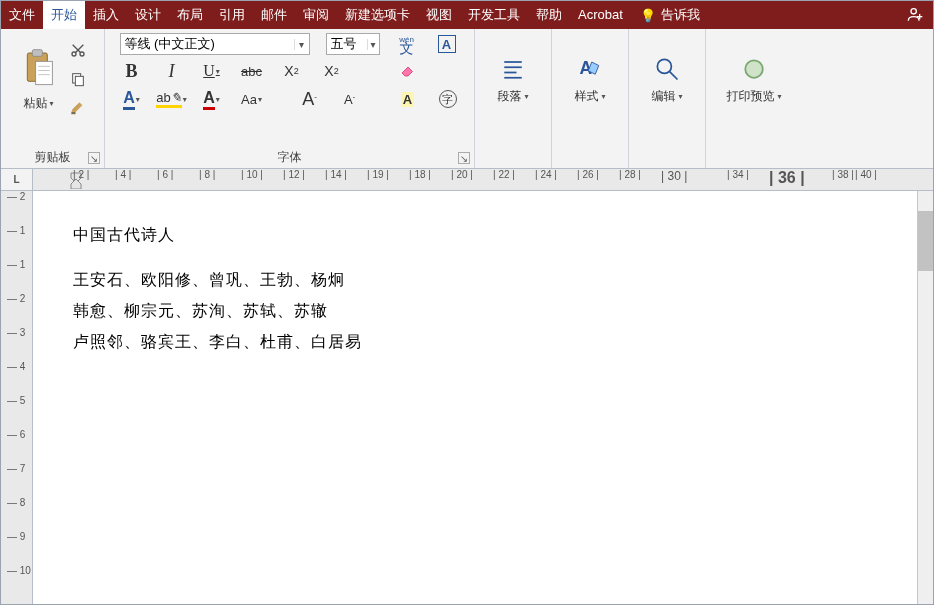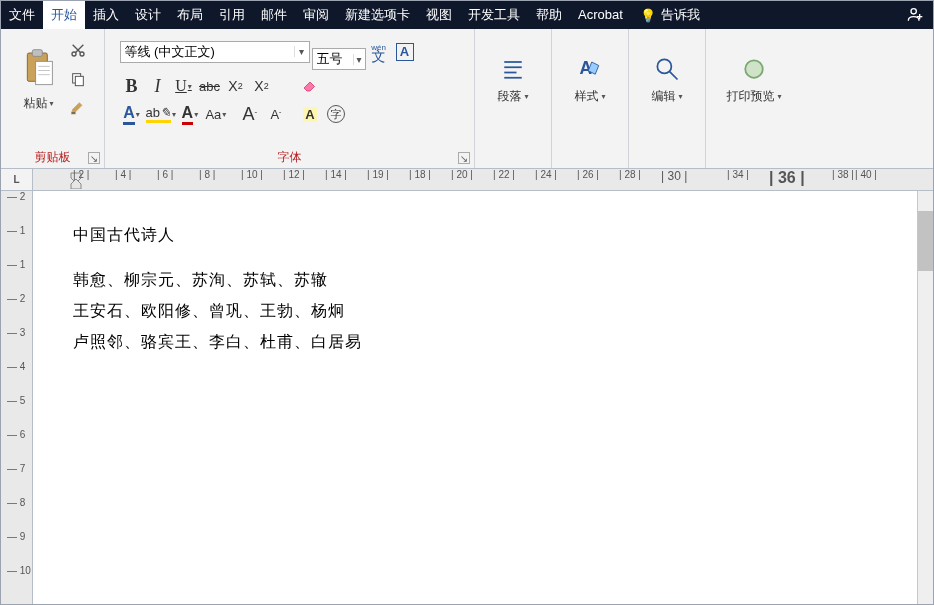--- a/index.html
+++ b/index.html
@@ -11,21 +11,21 @@
     width: 934px;
     height: 605px;
     overflow: hidden;
     border: 1px solid #9aa3af;
   }
   
   .tabs {
     display: flex;
     align-items: center;
     height: 28px;
-    background: #0f172a;
+    background: #7f1d1d;
     color: #fff;
     user-select: none;
   }
   .tab {
     padding: 0 8px;
     line-height: 28px;
     height: 28px;
     cursor: pointer;
     white-space: nowrap;
   }
@@ -50,21 +50,21 @@
     display: flex;
     flex-direction: column;
     align-items: center;
     justify-content: flex-start;
     border-right: 1px solid #d0d4da;
     padding: 4px 8px 2px 8px;
     position: relative;
   }
   .group-label {
     font-size: 12px;
-    color: #b91c1c;
+    color: #404040;
     text-align: center;
     width: 100%;
     position: absolute;
     bottom: 2px;
     left: 0;
   }
   .group-launch {
     position: absolute;
     bottom: 4px;
     right: 4px;
@@ -94,28 +94,28 @@
     display: flex; flex-direction: column; align-items: center; justify-content: center;
     width: 46px; cursor: pointer;
   }
   .paste-big svg { width: 34px; height: 40px; }
   .paste-big .lbl { font-size: 12px; color: #333; margin-top: 4px; display: flex; align-items: center; gap: 1px; }
   .clip-col { display: flex; flex-direction: column; gap: 6px; justify-content: center; }
   .clip-col .btn svg { width: 16px; height: 16px; }
 
   
   .font-layout { display: flex; flex-direction: column; gap: 4px; width: 340px; height: 94px; }
-  .font-row { display: flex; align-items: center; gap: 2px; }
+  .font-row { display: flex; align-items: center; gap: 16px; }
   .combo {
     display: flex; align-items: center; background: #fff; border: 1px solid #aaa; height: 22px;
   }
   .combo input { border: none; outline: none; padding: 0 4px; font-size: 13px; background: transparent; width: 100%; }
   .combo .drop { width: 16px; text-align: center; font-size: 10px; color: #555; cursor: pointer; border-left: 1px solid #ddd; }
   .font-name { width: 190px; }
-  .font-size { width: 54px; margin-top: 15px; }
+  .font-size { width: 54px; }
   .font-row .fbtn {
     min-width: 24px; height: 24px; display: flex; align-items: center; justify-content: center; cursor: pointer; color: #333;
   }
   .fbtn.bold { font-weight: bold; font-family: "Times New Roman"; font-size: 18px; }
   .fbtn.italic { font-style: italic; font-family: "Times New Roman"; font-size: 18px; }
   .fbtn.ul { text-decoration: underline; font-family: "Times New Roman"; font-size: 16px; }
   .fbtn.strike { text-decoration: line-through; font-size: 13px; }
   .fbtn.sub { font-size: 14px; }
   .fbtn.sup { font-size: 14px; }
   .fbtn .sm { font-size: 9px; vertical-align: sub; }
@@ -442,21 +442,21 @@
       <div class="vtick" style="top: 204px;">— 5</div>
       <div class="vtick" style="top: 238px;">— 6</div>
       <div class="vtick" style="top: 272px;">— 7</div>
       <div class="vtick" style="top: 306px;">— 8</div>
       <div class="vtick" style="top: 340px;">— 9</div>
       <div class="vtick" style="top: 374px;">— 10</div>
     </div>
   <div class="page-scroll">
     <div class="page">
       <p class="title">中国古代诗人</p>
+      <p>王安石、欧阳修、曾巩、王勃、杨炯</p>
       <p>韩愈、柳宗元、苏洵、苏轼、苏辙</p>
-      <p>王安石、欧阳修、曾巩、王勃、杨炯</p>
       <p>卢照邻、骆宾王、李白、杜甫、白居易</p>
     </div>
   </div>
   <div class="scrollbar-v">
     <div class="thumb"></div>
   </div>
 </div>
 
 </body></html>

